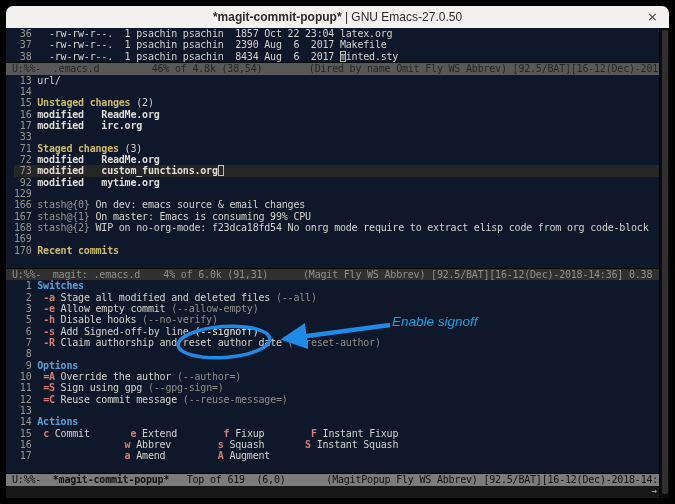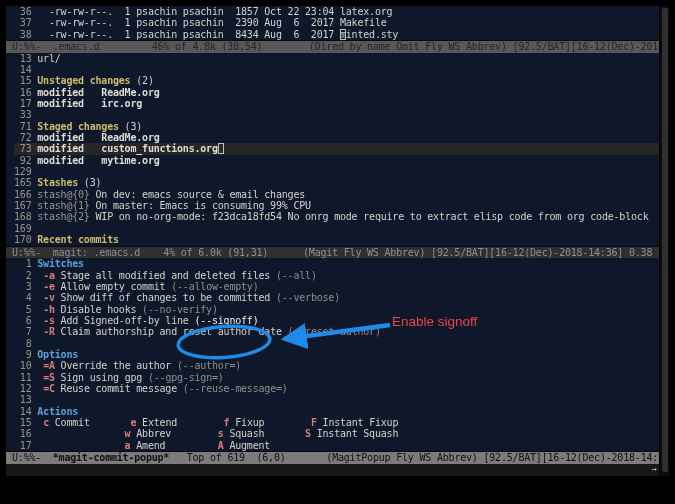--- a/index.html
+++ b/index.html
@@ -41,26 +41,32 @@
   .echo{height:11px;position:relative;background:#171717;}
   .echo .arrow{position:absolute;right:2px;top:0;font-size:9px;color:#b8b6ae;line-height:11px;}
   
   .scrollbar{position:absolute;right:0;top:0;bottom:0;width:10px;background:#0c0c0c;
              border-left:1px solid #000;box-sizing:border-box;}
   .sb-thumb{position:absolute;left:2px;width:6px;background:#2f2f2f;border-radius:2px;}
   
   .overlay{position:absolute;left:0;top:0;pointer-events:none;z-index:6;}
   .ann-label{position:absolute;left:392px;top:314px;z-index:7;
              font-family:"Liberation Sans","DejaVu Sans",sans-serif;
-             font-size:13.5px;color:#ef4444;pointer-events:none;}
+             font-size:13.5px;color:#0ea5e9;pointer-events:none;font-style:italic;}
 </style>
 </head>
 <body>
 
 <div class="app">
+  <div class="titlebar">
+    <span>
+      <span class="tb-buf">*magit-commit-popup*</span><span class="tb-rest"> | GNU Emacs-27.0.50</span>
+    </span>
+    <span class="close">×</span>
+  </div>
 
   <div class="content">
     <div class="panewrap">
       <div class="pane" id="pane-dired" style="height:34px;">
           <div class="line"><span class="ln"> 36 </span><span class="s-t">  -rw-rw-r--.  1 psachin psachin  1857 Oct 22 23:04 latex.org</span></div>
           <div class="line"><span class="ln"> 37 </span><span class="s-t">  -rw-rw-r--.  1 psachin psachin  2390 Aug  6  2017 Makefile</span></div>
           <div class="line"><span class="ln"> 38 </span><span class="s-t">  -rw-rw-r--.  1 psachin psachin  8434 Aug  6  2017 </span><span class="s-cur">m</span><span class="s-t">inted.sty</span></div>
         </div>
       <div class="modeline ml-top" id="ml-dired"><span class="s-m">U:%%-  .emacs.d         46% of 4.8k (38,54)        (Dired by name Omit Fly WS Abbrev) [92.5/BAT][16-12(Dec)-2018-14:36]</span></div>
       <div class="pane" id="pane-magit" style="height:193px;">
@@ -68,33 +74,31 @@
           <div class="line"><span class="ln"> 14 </span></div>
           <div class="line"><span class="ln"> 15 </span><span class="s-sec">Unstaged changes</span><span class="s-t"> (2)</span></div>
           <div class="line"><span class="ln"> 16 </span><span class="s-fw">modified   ReadMe.org</span></div>
           <div class="line"><span class="ln"> 17 </span><span class="s-fw">modified   irc.org</span></div>
           <div class="line"><span class="ln"> 33 </span></div>
           <div class="line"><span class="ln"> 71 </span><span class="s-sec">Staged changes</span><span class="s-t"> (3)</span></div>
           <div class="line"><span class="ln"> 72 </span><span class="s-fw">modified   ReadMe.org</span></div>
           <div class="line hl"><span class="ln"> 73 </span><span class="s-fw">modified   custom_functions.org</span><span class="s-cur"> </span></div>
           <div class="line"><span class="ln"> 92 </span><span class="s-fw">modified   mytime.org</span></div>
           <div class="line"><span class="ln">129 </span></div>
-          <div class="line"><span class="ln">165 </span><span class="s-sec">Stashes</span><span class="s-t"> (3)</span></div>
           <div class="line"><span class="ln">166 </span><span class="s-lbl">stash@{0}</span><span class="s-t"> On dev: emacs source &amp; email changes</span></div>
           <div class="line"><span class="ln">167 </span><span class="s-lbl">stash@{1}</span><span class="s-t"> On master: Emacs is consuming 99% CPU</span></div>
           <div class="line"><span class="ln">168 </span><span class="s-lbl">stash@{2}</span><span class="s-t"> WIP on no-org-mode: f23dca18fd54 No onrg mode require to extract elisp code from org code-block</span></div>
           <div class="line"><span class="ln">169 </span></div>
           <div class="line"><span class="ln">170 </span><span class="s-sec">Recent commits</span></div>
         </div>
       <div class="modeline ml-mid" id="ml-magit"><span class="s-m">U:%%-  magit: .emacs.d    4% of 6.0k (91,31)      (Magit Fly WS Abbrev) [92.5/BAT][16-12(Dec)-2018-14:36] 0.38 [irc.c</span></div>
       <div class="pane" id="pane-popup" style="height:193px;">
           <div class="line"><span class="ln">  1 </span><span class="s-hd">Switches</span></div>
           <div class="line"><span class="ln">  2 </span><span class="s-t"> </span><span class="s-key">-a</span><span class="s-t"> Stage all modified and deleted files </span><span class="s-dim">(--all)</span></div>
           <div class="line"><span class="ln">  3 </span><span class="s-t"> </span><span class="s-key">-e</span><span class="s-t"> Allow empty commit </span><span class="s-dim">(--allow-empty)</span></div>
-          <div class="line"><span class="ln">  4 </span><span class="s-t"> </span><span class="s-key">-v</span><span class="s-t"> Show diff of changes to be committed </span><span class="s-dim">(--verbose)</span></div>
           <div class="line"><span class="ln">  5 </span><span class="s-t"> </span><span class="s-key">-h</span><span class="s-t"> Disable hooks </span><span class="s-dim">(--no-verify)</span></div>
           <div class="line"><span class="ln">  6 </span><span class="s-t"> </span><span class="s-key">-s</span><span class="s-t"> Add Signed-off-by line </span><span class="s-on">(--signoff)</span></div>
           <div class="line"><span class="ln">  7 </span><span class="s-t"> </span><span class="s-key">-R</span><span class="s-t"> Claim authorship and reset author date </span><span class="s-dim">(--reset-author)</span></div>
           <div class="line"><span class="ln">  8 </span></div>
           <div class="line"><span class="ln">  9 </span><span class="s-hd">Options</span></div>
           <div class="line"><span class="ln"> 10 </span><span class="s-t"> </span><span class="s-key">=A</span><span class="s-t"> Override the author </span><span class="s-dim">(--author=)</span></div>
           <div class="line"><span class="ln"> 11 </span><span class="s-t"> </span><span class="s-key">=S</span><span class="s-t"> Sign using gpg </span><span class="s-dim">(--gpg-sign=)</span></div>
           <div class="line"><span class="ln"> 12 </span><span class="s-t"> </span><span class="s-key">=C</span><span class="s-t"> Reuse commit message </span><span class="s-dim">(--reuse-message=)</span></div>
           <div class="line"><span class="ln"> 13 </span></div>
           <div class="line"><span class="ln"> 14 </span><span class="s-hd">Actions</span></div>

